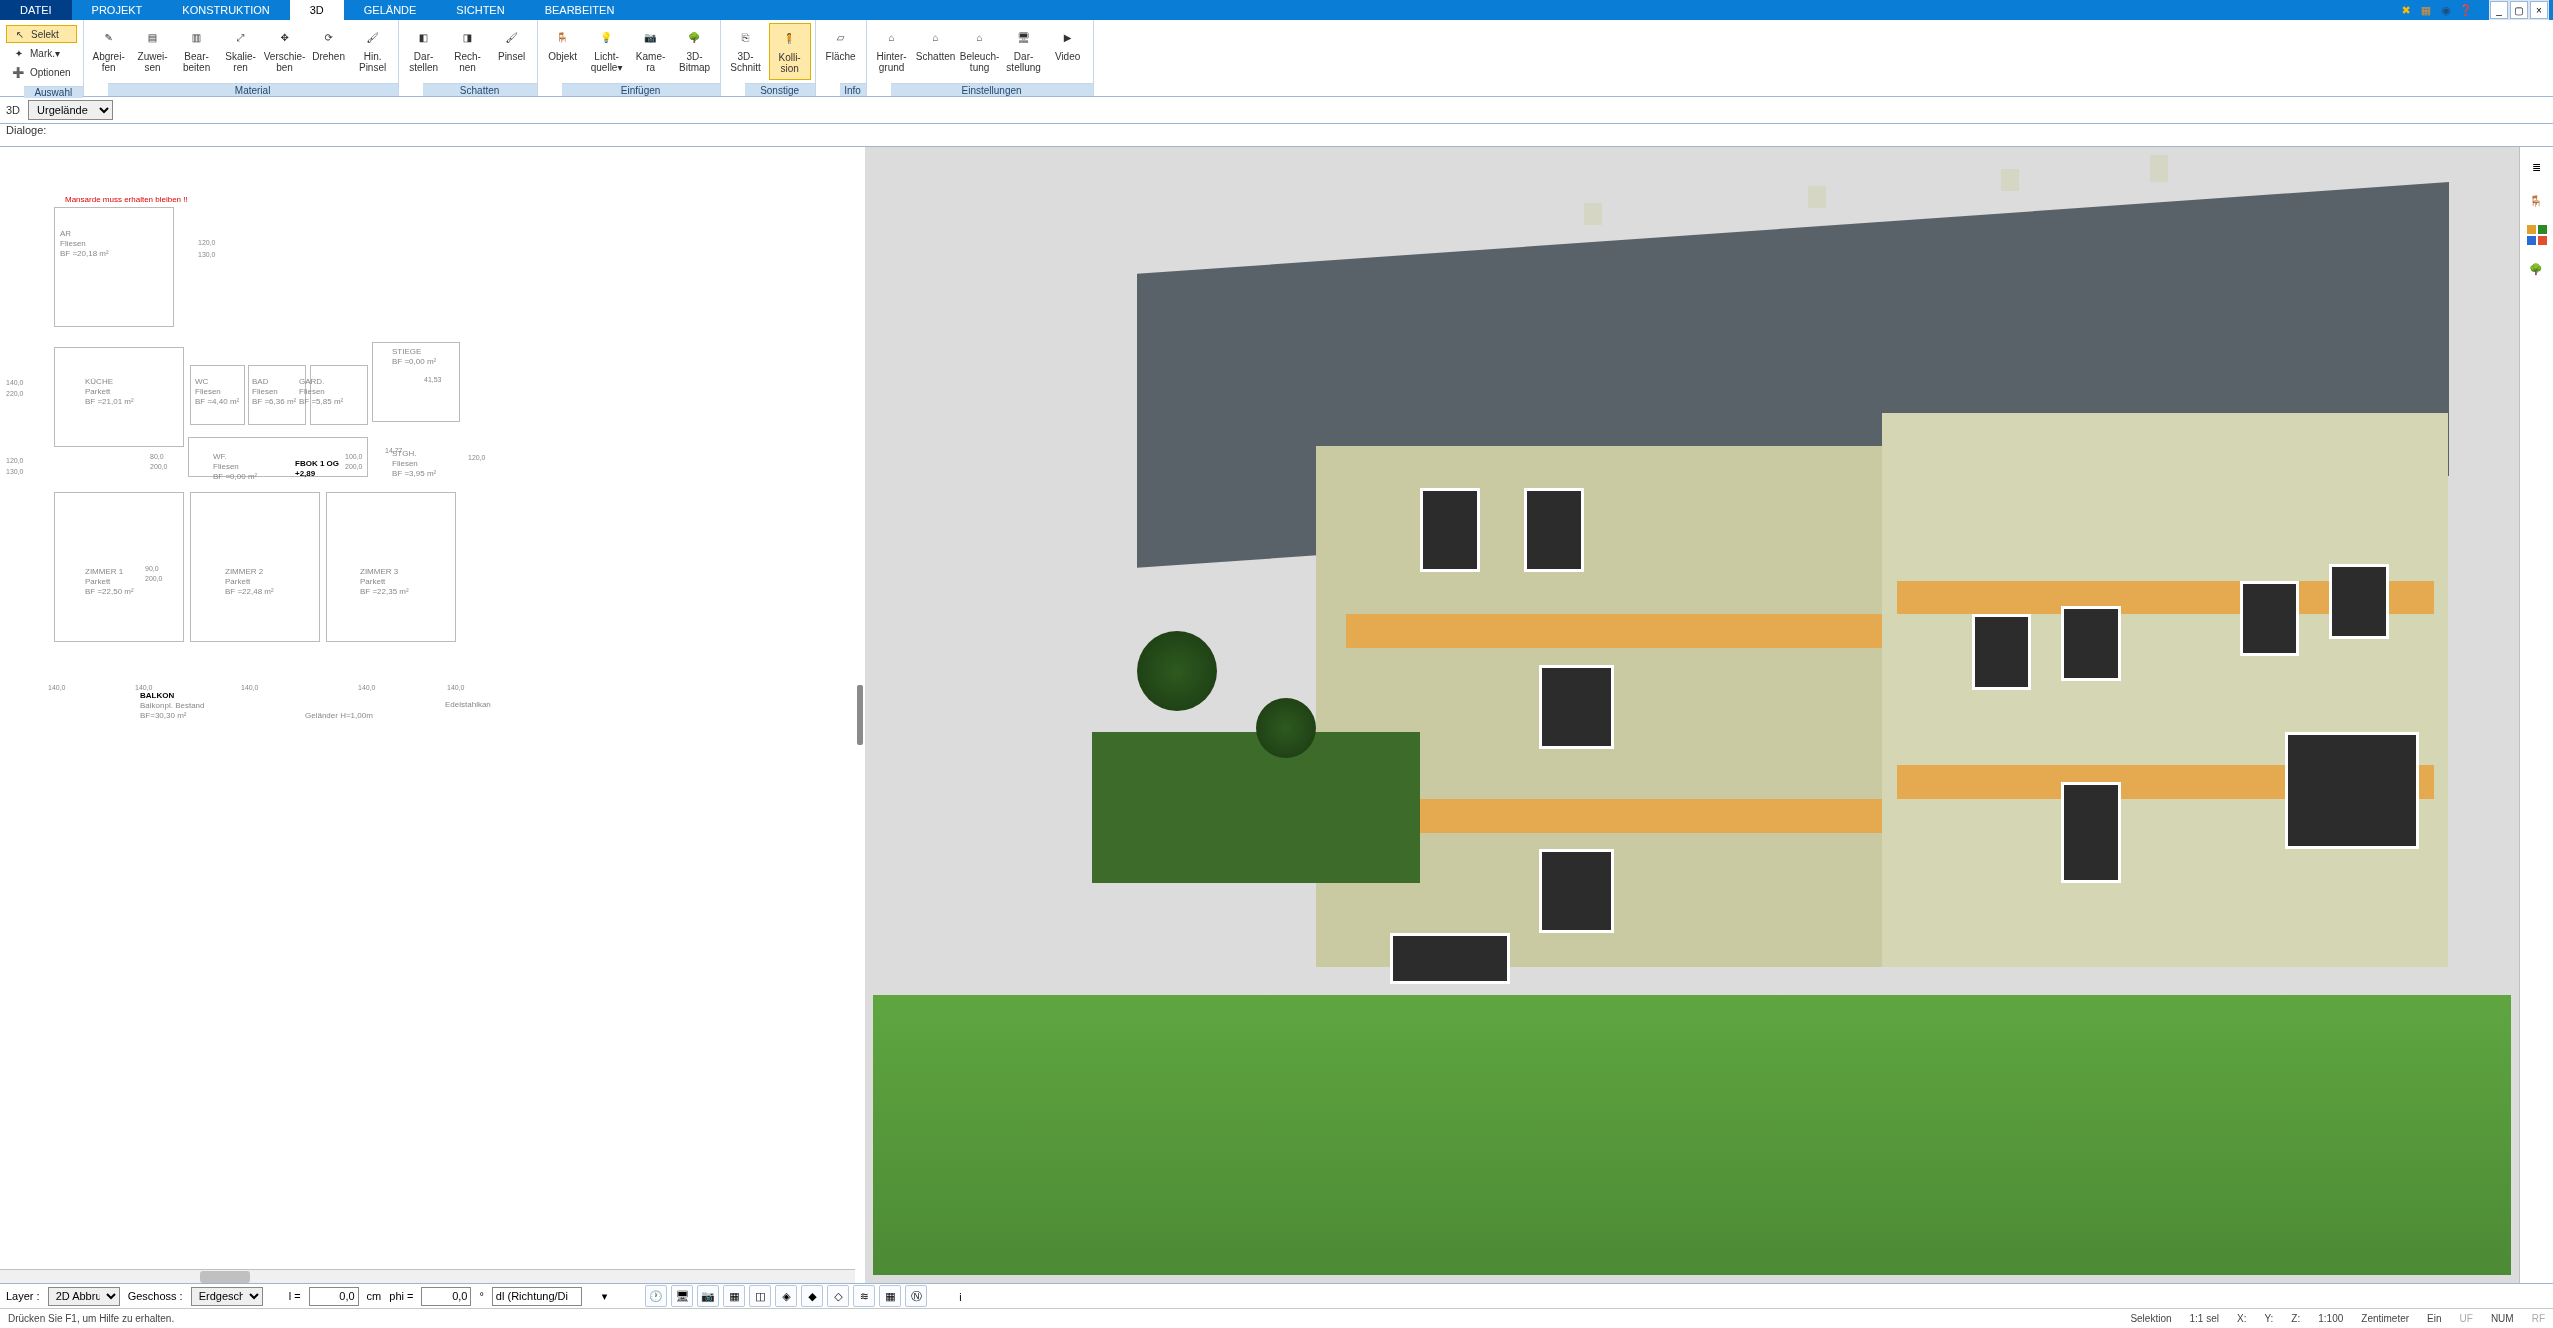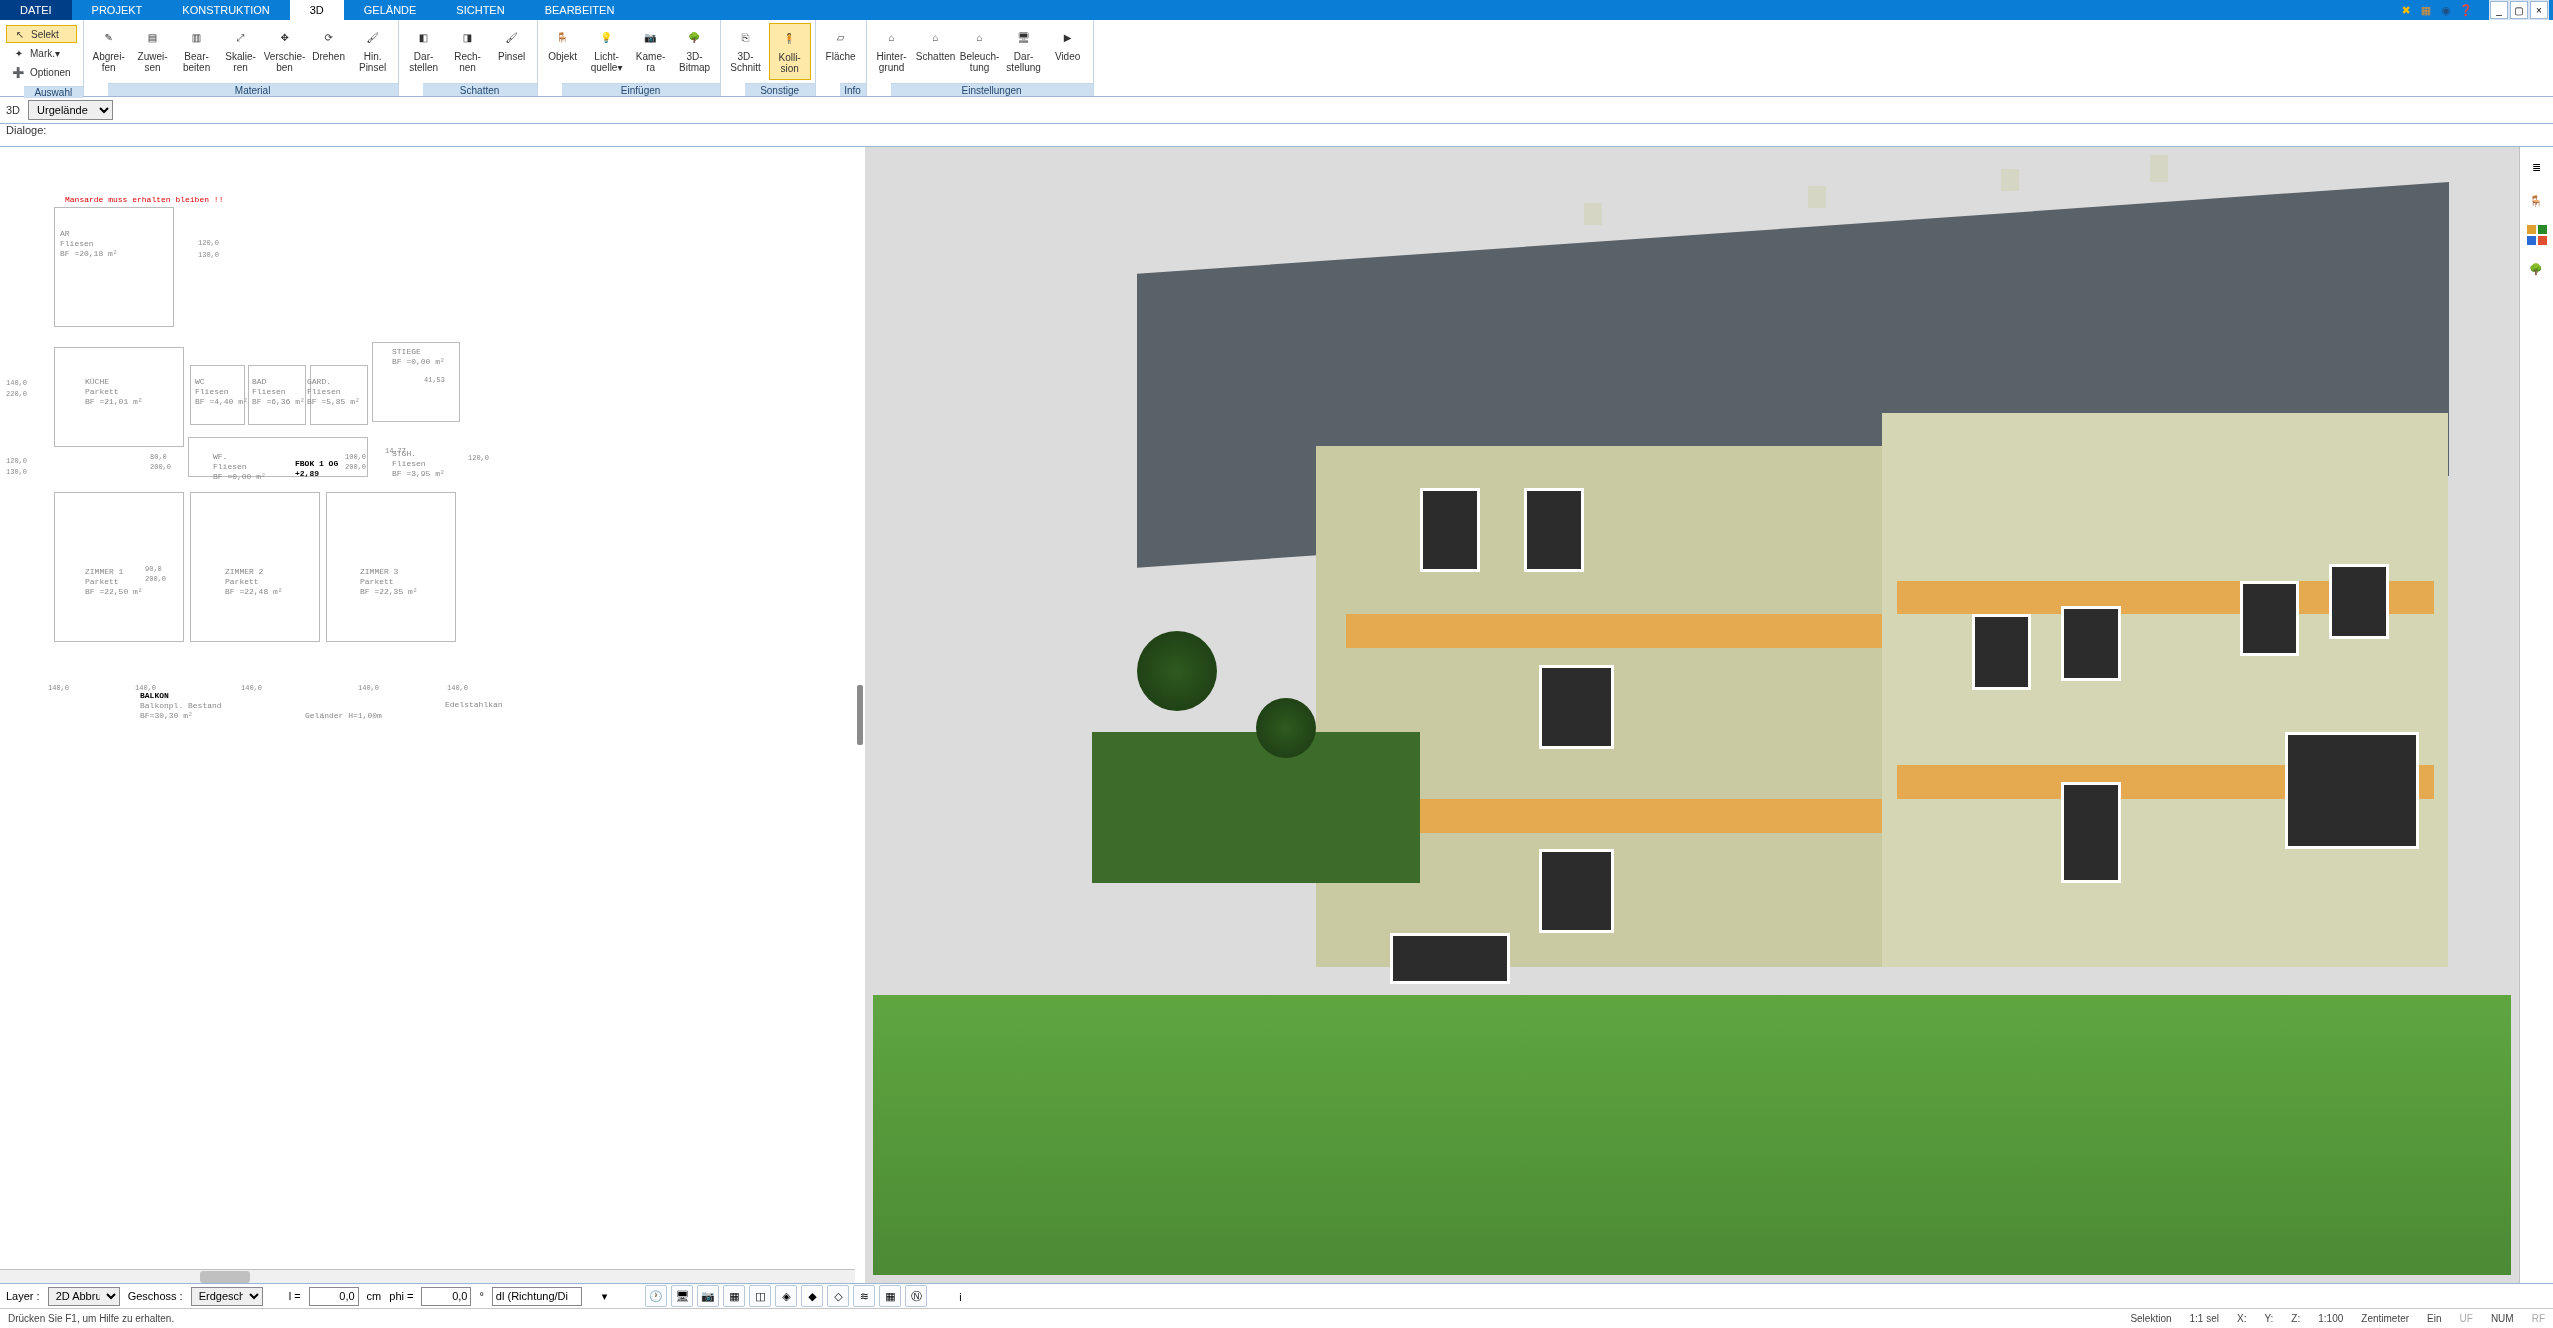--- a/index.html
+++ b/index.html
@@ -38,21 +38,21 @@
 
 .main { flex: 1; display: flex; height: calc(100% - 20px - 77px - 27px - 23px - 25px - 20px); background: #fff; }
 .pane-2d { flex: 0 0 33.5%; position: relative; background: #fff; }
 .splitter { width: 10px; cursor: col-resize; display: flex; align-items: center; justify-content: center; }
 .splitter .handle { width: 6px; height: 60px; background: #8a8a8a; border-radius: 2px; }
 .pane-3d { flex: 1; position: relative; background: #dcdcdc; }
 .right-toolbar { width: 34px; background: #fff; border-left: 1px solid #c0c0c0; display: flex; flex-direction: column; align-items: center; padding-top: 8px; gap: 10px; }
 .right-toolbar .tb { width: 24px; height: 24px; display: flex; align-items: center; justify-content: center; cursor: pointer; }
 
 
-.floorplan { position: absolute; inset: 0; overflow: hidden; font-family: Liberation Mono, monospace; }
+.floorplan { position: absolute; inset: 0; overflow: hidden; }
 .room { position: absolute; border: 1px solid #bbb; }
 .room-label { position: absolute; font-size: 8px; color: #888; line-height: 10px; }
 .note-red { position: absolute; font-size: 8px; color: #d00; }
 .dim { position: absolute; font-size: 7px; color: #888; }
 
 
 .viewport3d { position: absolute; inset: 8px; background: #dcdcdc; overflow: hidden; }
 .ground { position: absolute; left: 0; right: 0; bottom: 0; height: 25%; background: linear-gradient(#5fa641, #4c8a34); }
 .house { position: absolute; left: 7%; top: 5%; right: 2%; bottom: 20%; }
 .roof { position: absolute; left: 10%; top: 2%; right: 2%; height: 35%; background: #5a6269; transform: skewY(-4deg); }
@@ -285,21 +285,21 @@
       <div class="room" style="left:54px;top:200px;width:130px;height:100px"></div>
       <div class="room-label" style="left:85px;top:230px"><span>KÜCHE</span><br><span>Parkett</span><br><span>BF =21,01 m²</span></div>
 
       <div class="room" style="left:190px;top:218px;width:55px;height:60px"></div>
       <div class="room-label" style="left:195px;top:230px"><span>WC</span><br><span>Fliesen</span><br><span>BF =4,40 m²</span></div>
 
       <div class="room" style="left:248px;top:218px;width:58px;height:60px"></div>
       <div class="room-label" style="left:252px;top:230px"><span>BAD</span><br><span>Fliesen</span><br><span>BF =6,36 m²</span></div>
 
       <div class="room" style="left:310px;top:218px;width:58px;height:60px"></div>
-      <div class="room-label" style="left:307px;top:230px"><span>GARD.</span><br><span>Fliesen</span><br><span>BF =5,85 m²</span></div>
+      <div class="room-label" style="left:299px;top:230px"><span>GARD.</span><br><span>Fliesen</span><br><span>BF =5,85 m²</span></div>
 
       <div class="room" style="left:372px;top:195px;width:88px;height:80px"></div>
       <div class="room-label" style="left:392px;top:200px"><span>STIEGE</span><br><span>BF =0,00 m²</span></div>
 
       <div class="room" style="left:188px;top:290px;width:180px;height:40px"></div>
       <div class="room-label" style="left:213px;top:305px"><span>WF.</span><br><span>Fliesen</span><br><span>BF =0,00 m²</span></div>
       <div class="room-label" style="left:295px;top:312px;color:#000;font-weight:bold;white-space:pre-line">FBOK 1 OG
 +2,89</div>
       <div class="dim" style="left:345px;top:306px">100,0</div>
       <div class="dim" style="left:345px;top:316px">200,0</div>

